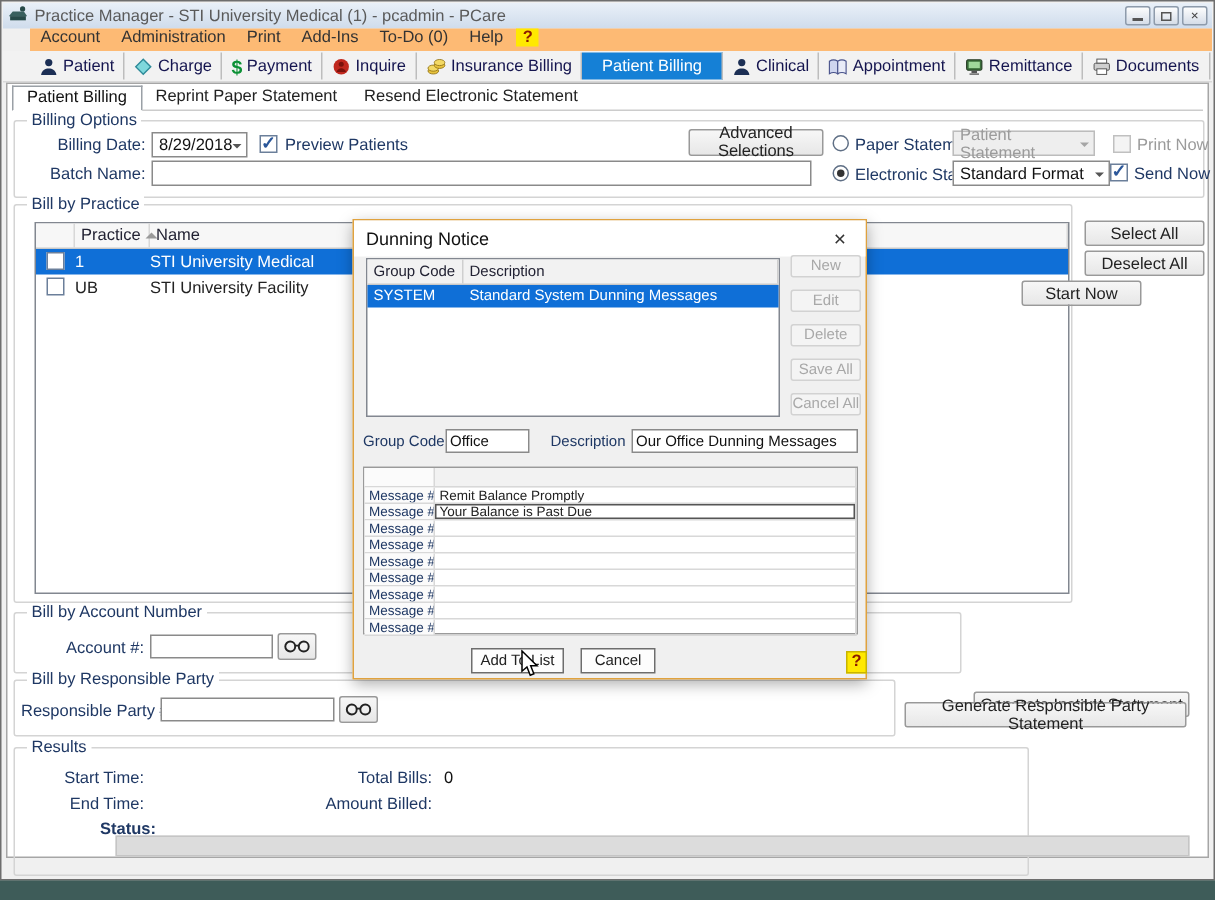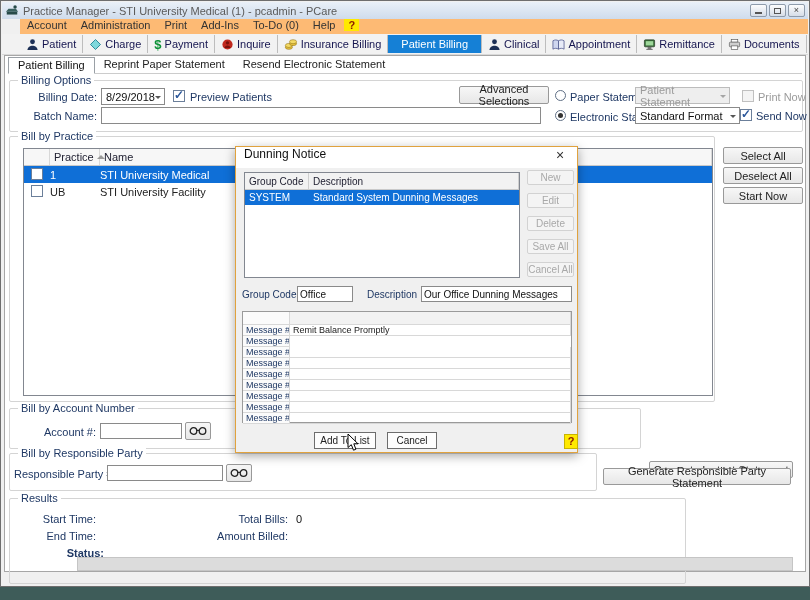--- a/index.html
+++ b/index.html
@@ -81,21 +81,21 @@
   .prow .cbc { position:relative; height:100%; }
   .prow .cb { left:7px; top:2px; }
 
   
   .progress { position:absolute; left:76px; top:556px; width:716px; height:14px; background:#dcdcdc;
     border:1px solid #c5c5c5; z-index:2; }
 
   
   .dialog { position:absolute; left:234px; top:145px; width:343px; height:307px; background:#f0f0f0;
     border:1px solid #e0a23e; box-shadow:0 3px 10px rgba(0,0,0,.35); z-index:10; }
-  .dlg-titlebar { height:21px; background:#fff; display:flex; padding:0 8px; }
+  .dlg-titlebar { height:21px; background:#fff; display:flex; align-items:center; padding:12px 8px; }
   .dlg-title { font-size:12px; color:#111; }
   .dlg-close { margin-left:auto; font-size:14px; color:#333; width:18px; text-align:center; }
   .glist { position:absolute; left:8px; top:25px; width:276px; height:106px; background:#fff; border:1px solid #828790; }
   .glist .hdr { display:grid; grid-template-columns:64px 1fr; height:17px; background:#f2f2f2;
     border-bottom:1px solid #c9c9c9; align-items:center; font-size:10px; color:#223; }
   .glist .hdr > div { border-right:1px solid #cfcfcf; height:100%; display:flex; align-items:center; padding:0 4px; }
   .grow { display:grid; grid-template-columns:64px 1fr; height:15px; align-items:center; font-size:10px; }
   .grow.sel { background:#0f6fd7; color:#fff; }
   .grow > div { padding:0 4px; white-space:nowrap; overflow:hidden; }
   .dlg-btn { left:291px; width:47px; height:15px; font-size:10px; }
@@ -296,21 +296,21 @@
       <div class="prow">
         <span class="cbc">
             <span class="cb"></span>
           </span>
         <span>UB</span>
         <span>STI University Facility</span>
       </div>
     </div>
     <div class="btn" style="left:722px; top:146px; width:80px; height:17px;">Select All</div>
     <div class="btn" style="left:722px; top:166px; width:80px; height:17px;">Deselect All</div>
-    <div class="btn" style="left:722px; top:186px; width:80px; height:17px;">Start Now</div>
+    <div class="btn" style="left:680px; top:186px; width:80px; height:17px;">Start Now</div>
 
     <div class="gb" style="left:8px; top:407px; width:632px; height:41px;">
       <span class="legend">Bill by Account Number</span>
     </div>
     <span class="lbl r" style="left:20px; top:425px; width:75px;">Account #:</span>
     <input class="input" style="left: 99px; top: 422px; width: 82px; height: 16px;" value="">
     <div class="btn binoc-btn" style="left:184px; top:421px; width:26px; height:18px;">
       <svg width="18" height="10" viewBox="0 0 18 10">
           <circle cx="4.5" cy="5" r="3.3" fill="none" stroke="#222" stroke-width="1.3"></circle>
           <circle cx="13.5" cy="5" r="3.3" fill="none" stroke="#222" stroke-width="1.3"></circle>
@@ -380,20 +380,21 @@
         <div class="mrow header">
             <div class="mlabel"></div>
             <div class="mval"></div>
           </div>
         <div class="mrow">
             <div class="mlabel">Message #1</div>
             <div class="mval">Remit Balance Promptly</div>
           </div>
         <div class="mrow">
             <div class="mlabel">Message #2</div>
+            <div class="mval focused">Your Balance is Past Due</div>
           </div>
         <div class="mrow">
             <div class="mlabel">Message #3</div>
             <div class="mval"></div>
           </div>
         <div class="mrow">
             <div class="mlabel">Message #4</div>
             <div class="mval"></div>
           </div>
         <div class="mrow">

